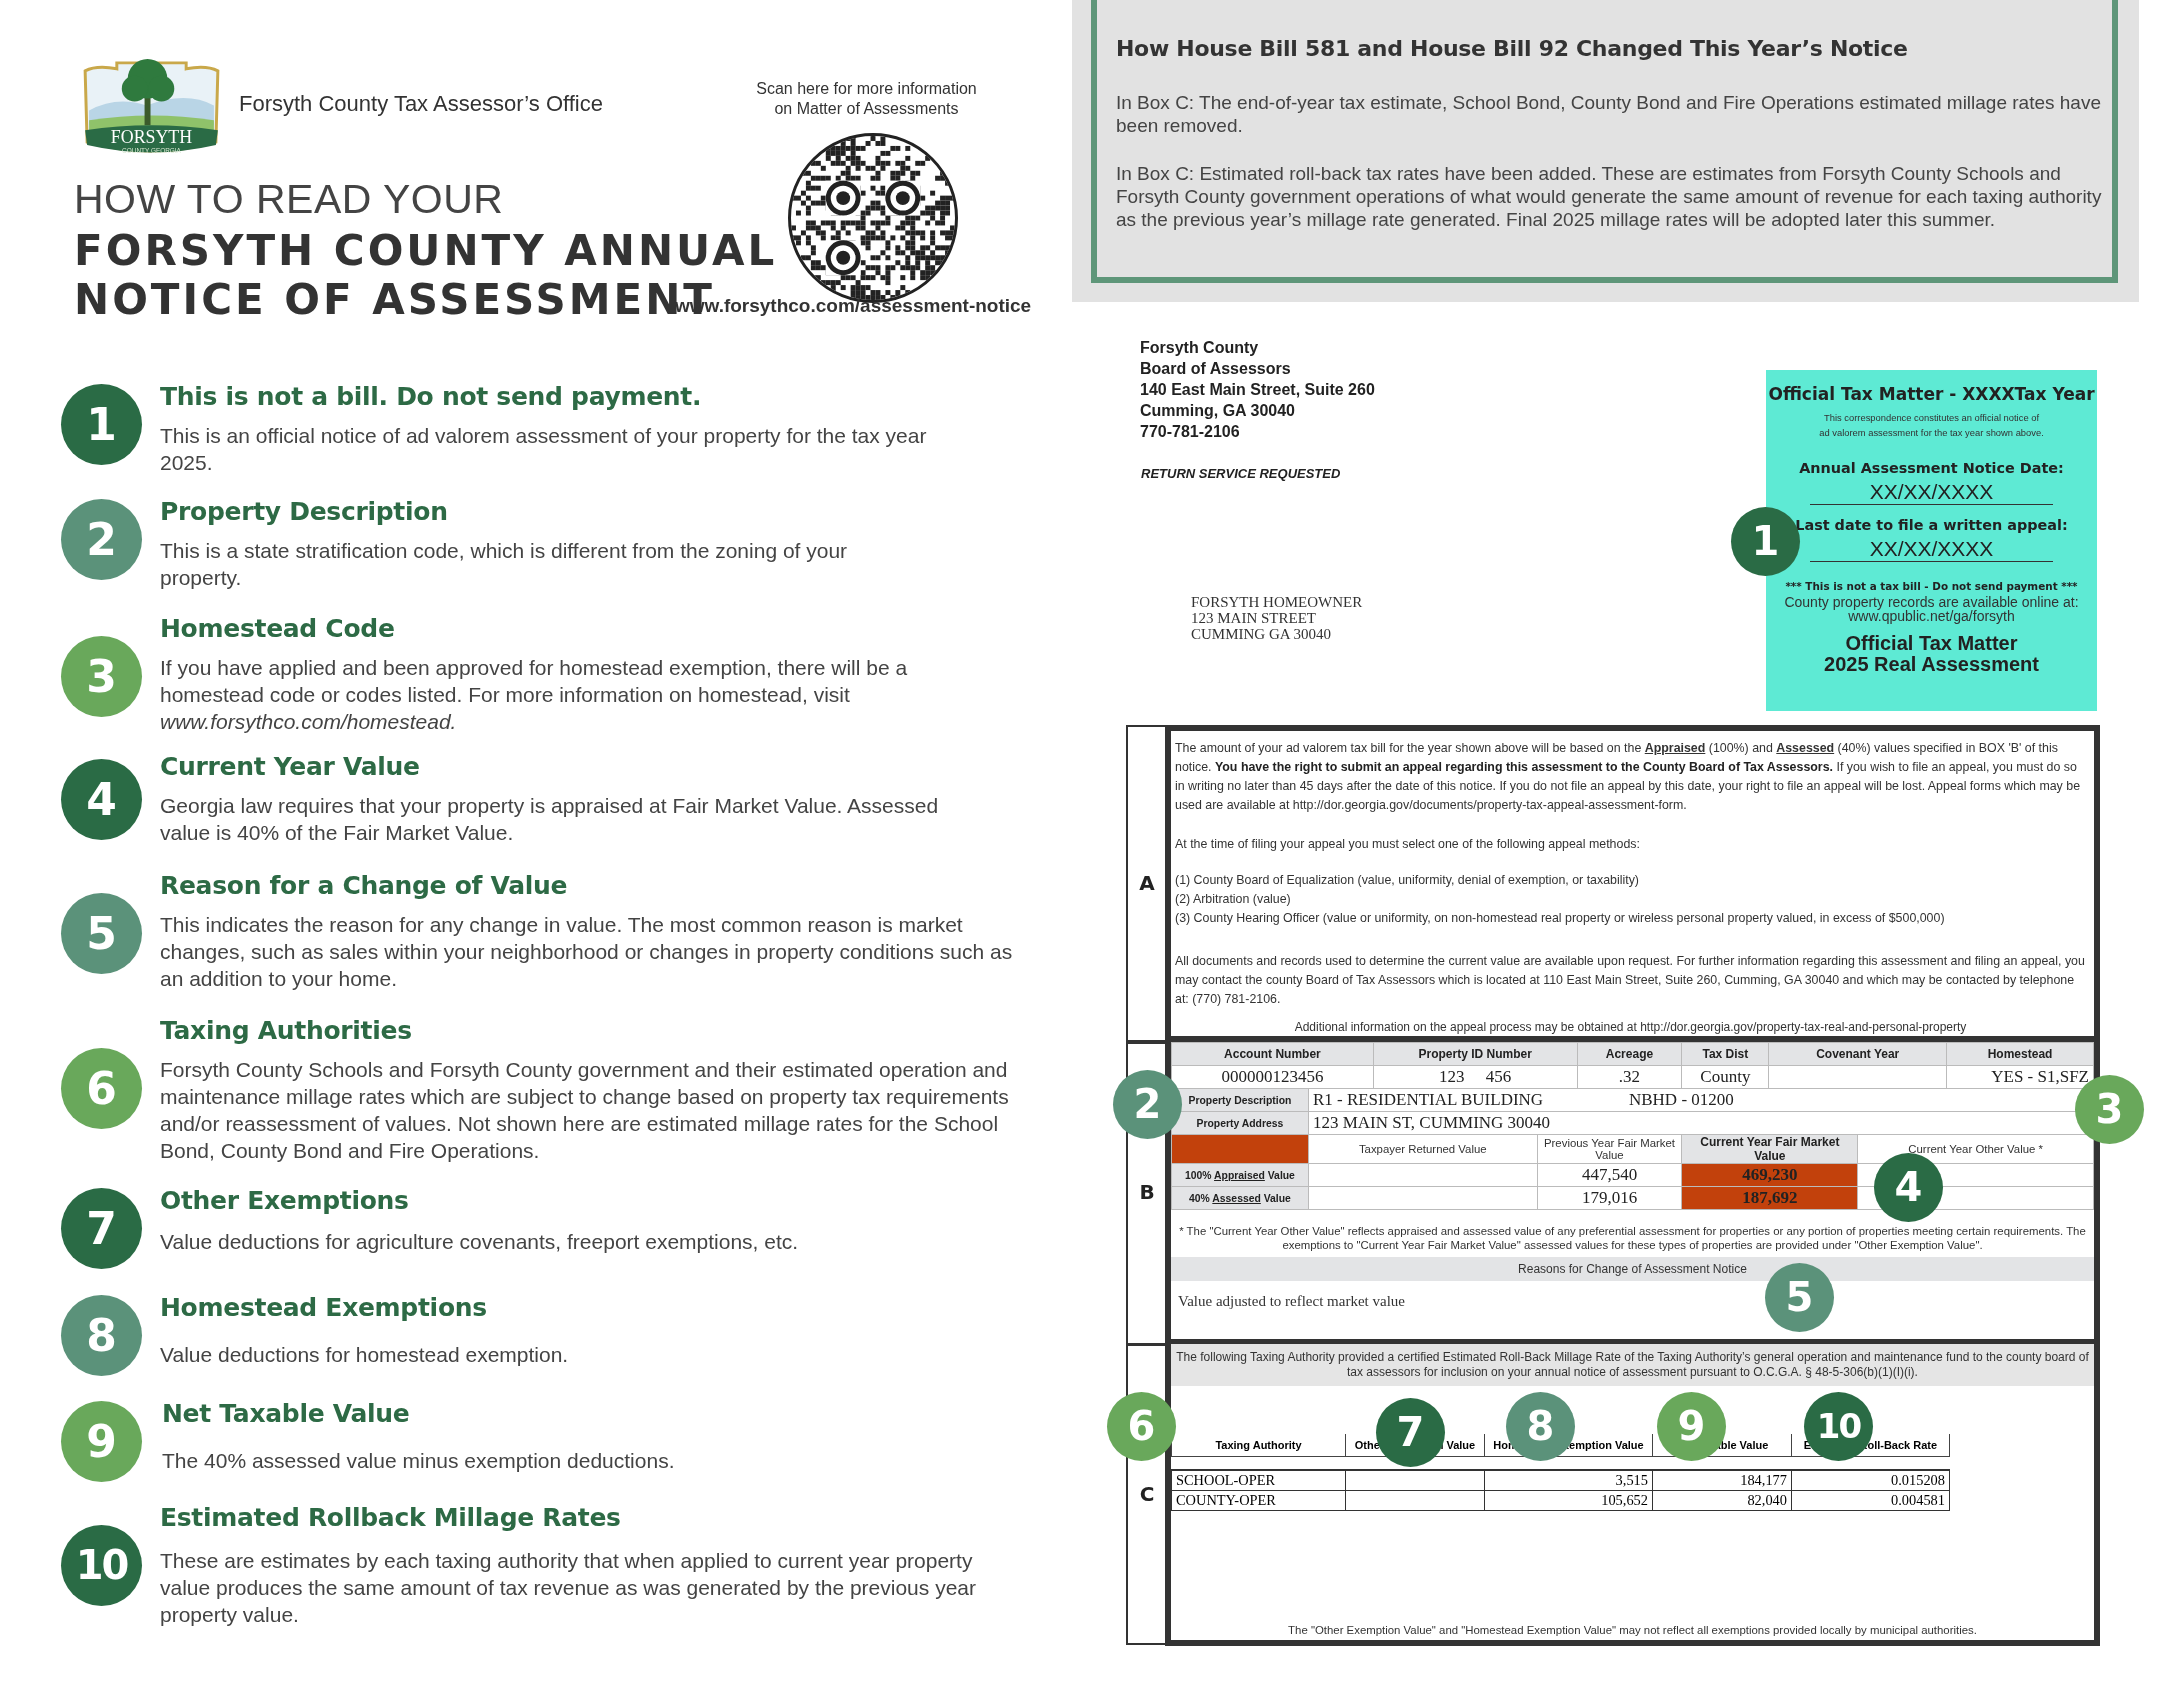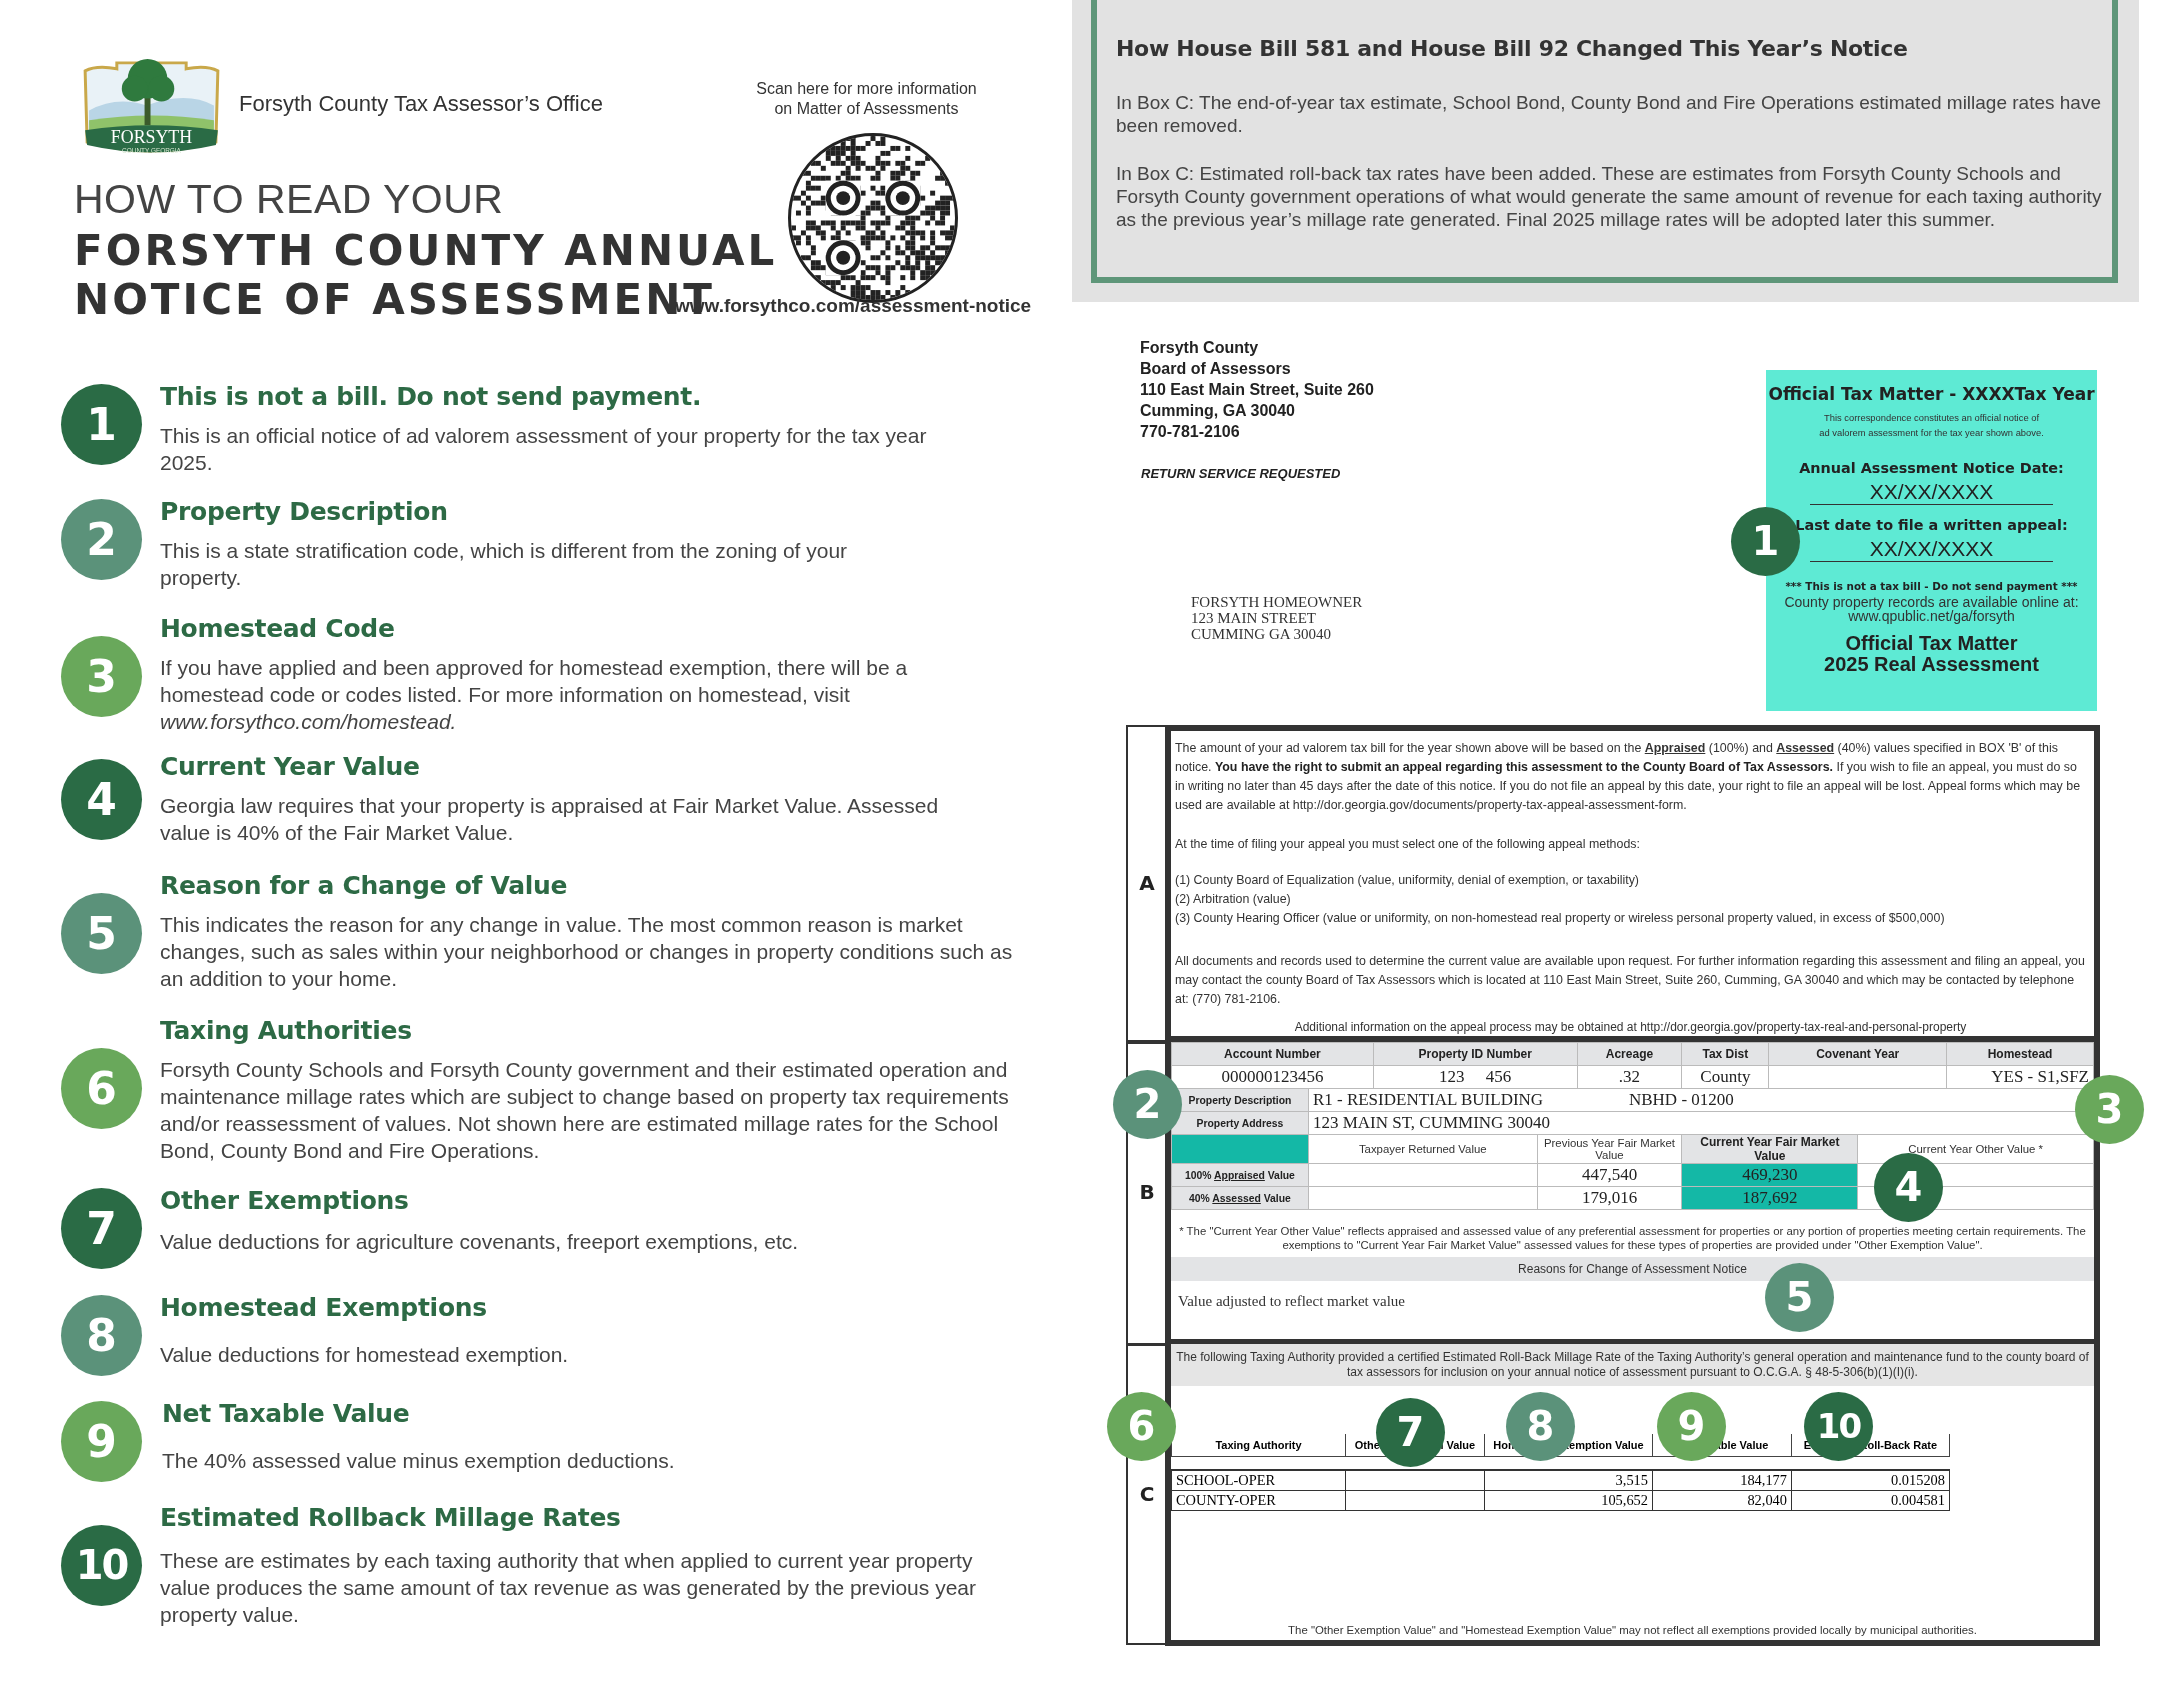--- a/index.html
+++ b/index.html
@@ -70,21 +70,21 @@
   .a-text u { font-weight: 700; }
 
   
   .btbl { position: absolute; left: 1171px; top: 1042px; width: 923px; border-collapse: collapse; font-size: 12px; font-family: "Liberation Sans", sans-serif; color: #222; }
   .btbl td { border: 1px solid #bbb; padding: 0 4px; height: 22px; }
   .gh { background: #e3e4e6; font-weight: 700; text-align: center; font-size: 12px; }
   .serif { font-family: "Liberation Serif", serif; font-size: 17px; text-align: center; }
   .serif-l { font-family: "Liberation Serif", serif; font-size: 17px; }
   .sm-lbl { background: #e3e4e6; font-weight: 700; font-size: 10.4px; text-align: center; }
   .hdr-light { font-size: 11.4px; text-align: center; color: #333; }
-  .shaded { background: #14b8a6; }
+  .shaded { background: #c2410c; font-weight: bold; }
   .b-note { position: absolute; left: 1175px; top: 1224px; width: 915px; font-size: 11.4px; line-height: 14px; text-align: center; color: #333; font-family: "Liberation Sans", sans-serif; }
   .b-reason-hdr { position: absolute; left: 1171px; top: 1257px; width: 923px; height: 24px; background: #e3e4e6; font-size: 12px; line-height: 24px; text-align: center; color: #333; font-family: "Liberation Sans", sans-serif; }
   .b-reason { position: absolute; left: 1178px; top: 1293px; font-size: 15px; color: #333; font-family: "Liberation Serif", serif; }
 
   
   .c-intro { position: absolute; left: 1171px; top: 1344px; width: 923px; height: 42px; background: #e5e5e5; font-size: 12px; line-height: 15px; text-align: center; padding-top: 6px; box-sizing: border-box; color: #333; font-family: "Liberation Sans", sans-serif; }
   .ctbl { position: absolute; left: 1171px; top: 1434px; border-collapse: collapse; font-family: "Liberation Sans", sans-serif; color: #000000; }
   .ctbl th { font-size: 11px; font-weight: 700; border: 1px solid #444; border-top: none; height: 22px; padding: 0 6px; }
   .ctbl td { border: 1.5px solid #333; font-family: "Liberation Serif", serif; font-size: 14.4px; height: 19px; padding: 0 4px; }
   .ctbl td.r { text-align: right; }
@@ -666,21 +666,21 @@
 
 <div class="abs hb-outer"></div>
 <div class="abs hb-inner"></div>
 <div class="abs hb-title">How House Bill 581 and House Bill 92 Changed This Year’s Notice</div>
 <div class="abs hb-p p1">In Box C: The end-of-year tax estimate, School Bond, County Bond and Fire Operations estimated millage rates have been removed.</div>
 <div class="abs hb-p p2">In Box C: Estimated roll-back tax rates have been added. These are estimates from Forsyth County Schools and Forsyth County government operations of what would generate the same amount of revenue for each taxing authority as the previous year’s millage rate generated. Final 2025 millage rates will be adopted later this summer.</div>
 
 <div class="abs ret">
   <div>Forsyth County</div>
   <div>Board of Assessors</div>
-  <div>110 East Main Street, Suite 260</div>
+  <div>140 East Main Street, Suite 260</div>
   <div>Cumming, GA 30040</div>
   <div>770-781-2106</div>
 </div>
 <div class="abs ret-req">RETURN SERVICE REQUESTED</div>
 <div class="abs recipient">
   <div>FORSYTH HOMEOWNER</div>
   <div>123 MAIN STREET</div>
   <div>CUMMING GA 30040</div>
 </div>
 

